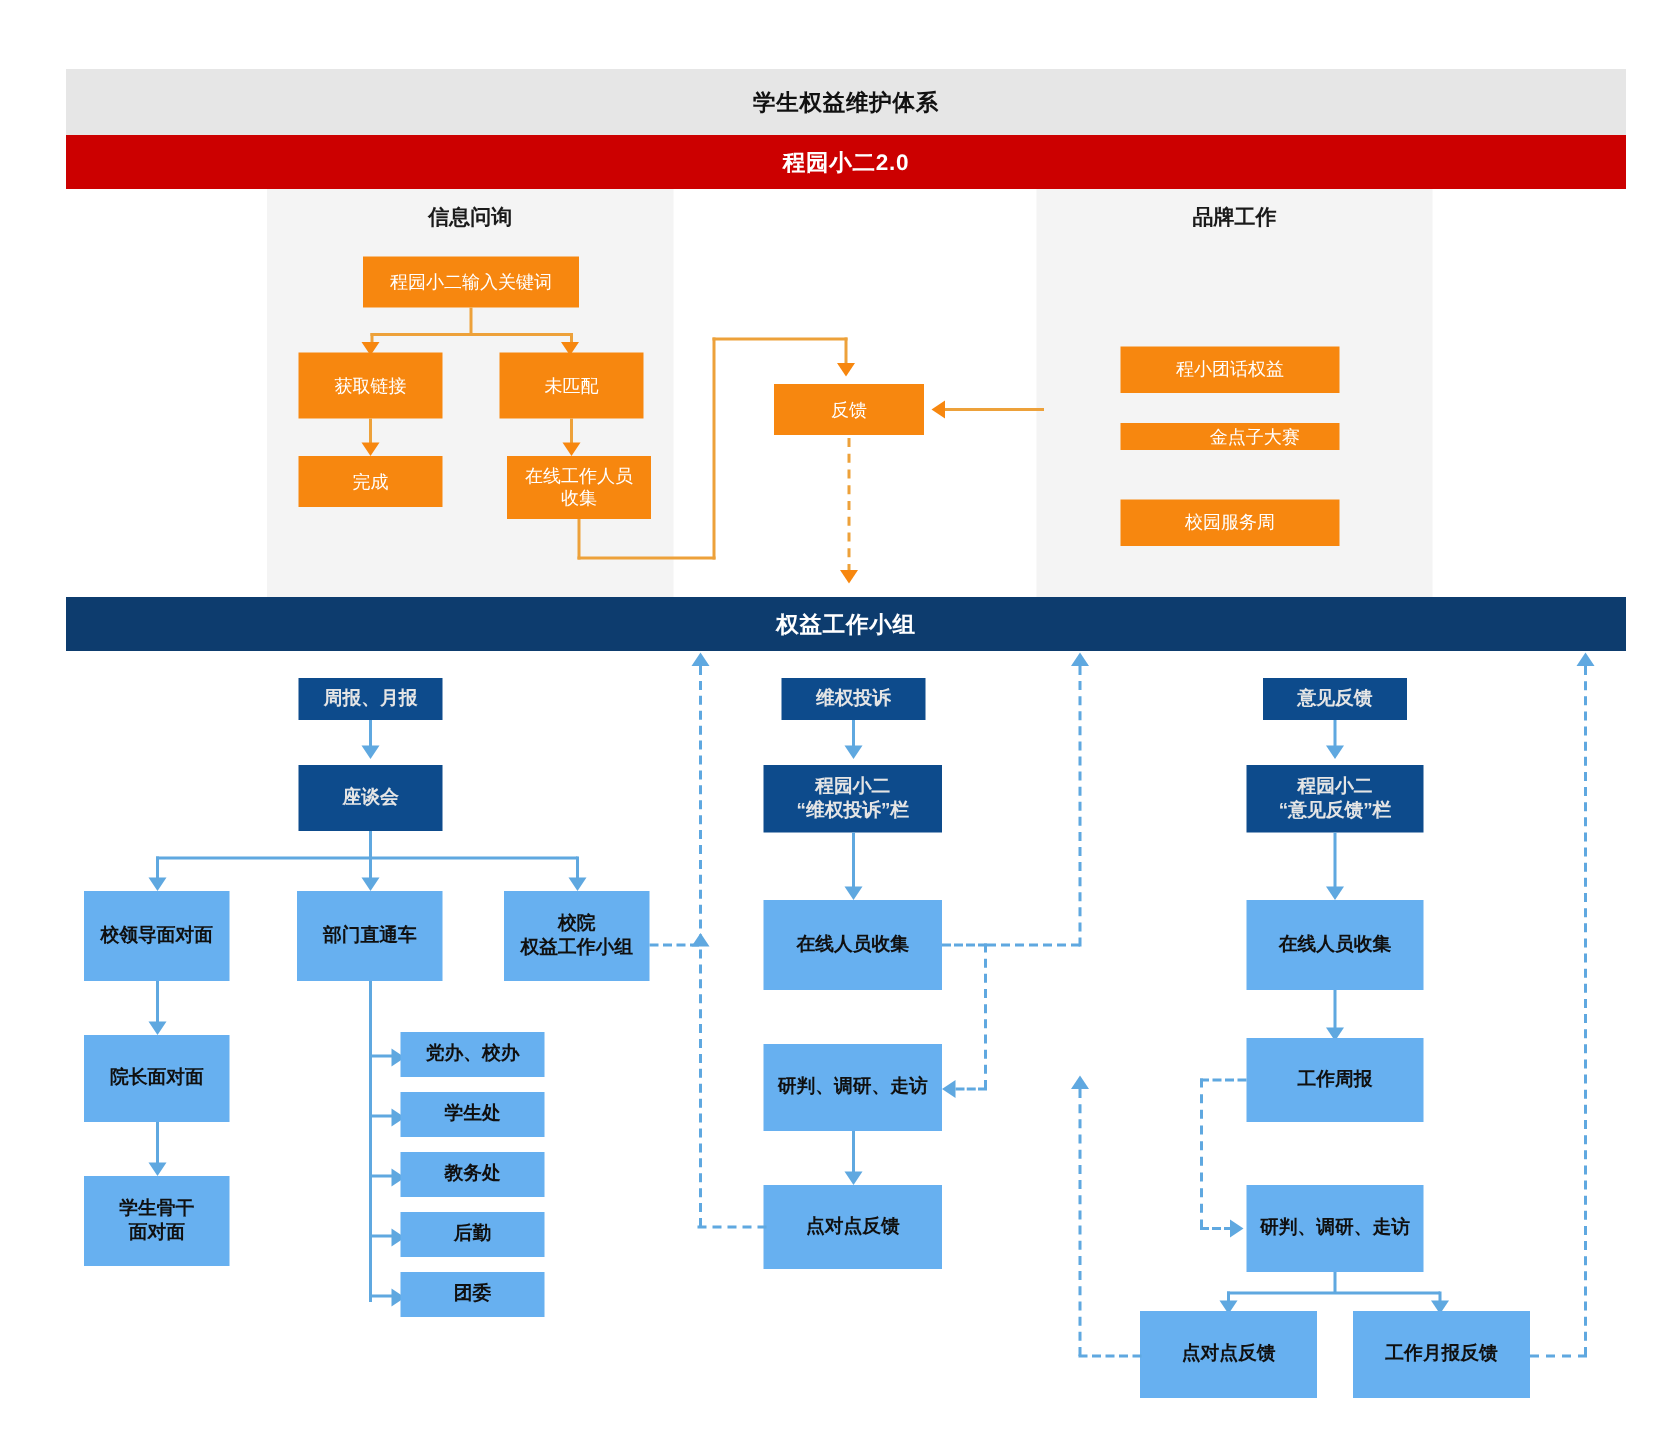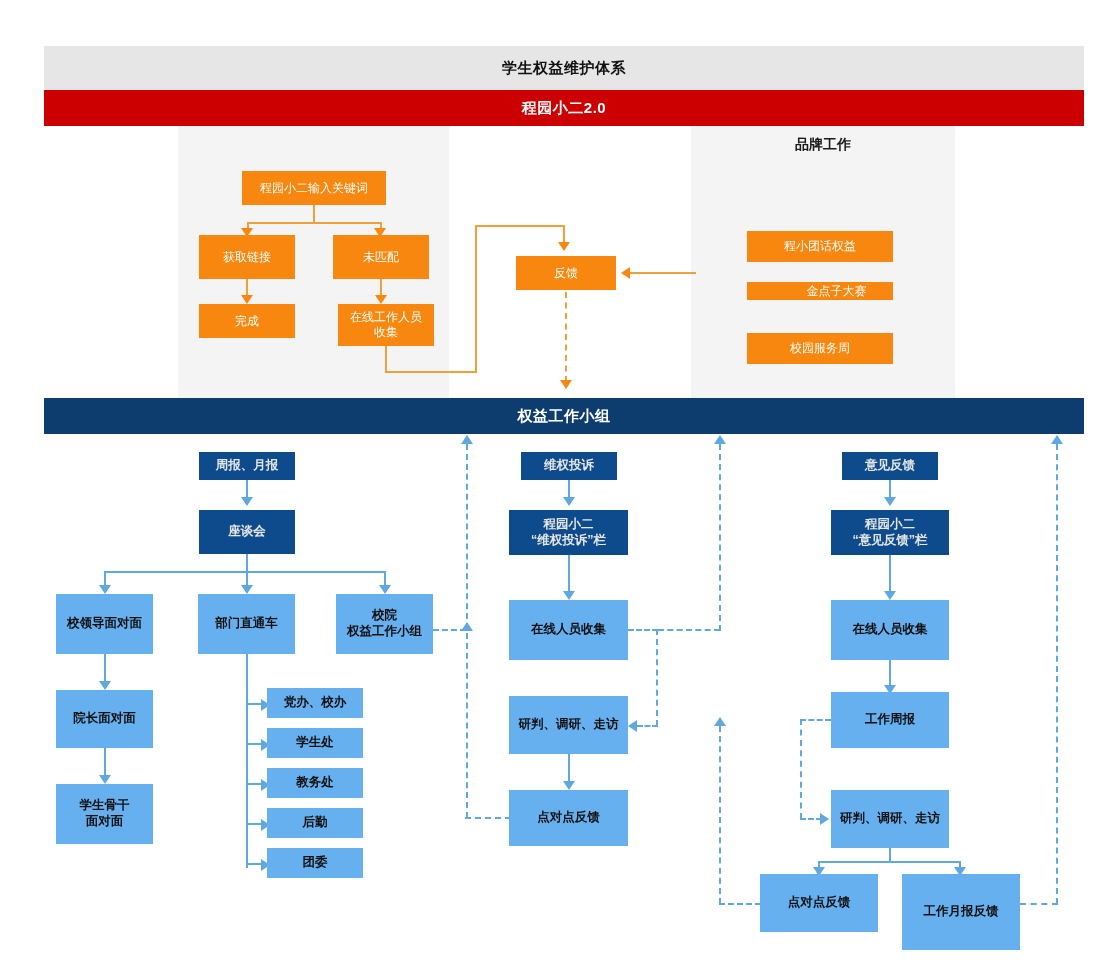--- a/index.html
+++ b/index.html
@@ -67,20 +67,21 @@
 <body>
 
 <div id="stage">
 
   <div class="band band-title">学生权益维护体系</div>
   <div class="band band-red">程园小二2.0</div>
 
   <div class="panel panel-left"></div>
   <div class="panel panel-right"></div>
 
+  <div class="panel-head" style="left:178px;top:136px;width:271px;">信息问询</div>
   <div class="panel-head" style="left:691px;top:136px;width:264px;">品牌工作</div>
 
   <div class="node n-orange" style="left:242px;top:171px;width:144px;height:34px;">程园小二输入关键词</div>
 
   <div class="ln vs" style="left:313px;top:205px;height:18px;"></div>
 
   <div class="ln hs" style="left:247px;top:222px;width:134px;"></div>
 
   <div class="ln vs" style="left:247px;top:222px;height:9px;"></div>
   <div class="ar ar-d-o" style="left:241px;top:228px;"></div>
@@ -216,21 +217,21 @@
   <div class="ar ar-r-b" style="left:820px;top:813px;"></div>
 
   <div class="ln vb" style="left:889px;top:848px;height:14px;"></div>
   <div class="ln hb" style="left:818px;top:861px;width:142px;"></div>
   <div class="ln vb" style="left:818px;top:861px;height:9px;"></div>
   <div class="ar ar-d-b" style="left:813px;top:867px;"></div>
   <div class="ln vb" style="left:959px;top:861px;height:9px;"></div>
   <div class="ar ar-d-b" style="left:954px;top:867px;"></div>
 
   <div class="node n-blue" style="left:760px;top:874px;width:118px;height:58px;">点对点反馈</div>
-  <div class="node n-blue" style="left:902px;top:874px;width:118px;height:76px;">工作月报反馈</div>
+  <div class="node n-blue" style="left:902px;top:874px;width:118px;height:58px;">工作月报反馈</div>
 
   <div class="ln hbd" style="left:658px;top:629px;width:62px;"></div>
   <div class="ln vbd" style="left:719px;top:444px;height:187px;"></div>
   <div class="ar ar-u-b" style="left:714px;top:435px;"></div>
 
   <div class="ln hbd" style="left:719px;top:903px;width:42px;"></div>
   <div class="ln vbd" style="left:719px;top:726px;height:178px;"></div>
   <div class="ar ar-u-b" style="left:714px;top:717px;"></div>
 
   <div class="ln hbd" style="left:1020px;top:903px;width:38px;"></div>

